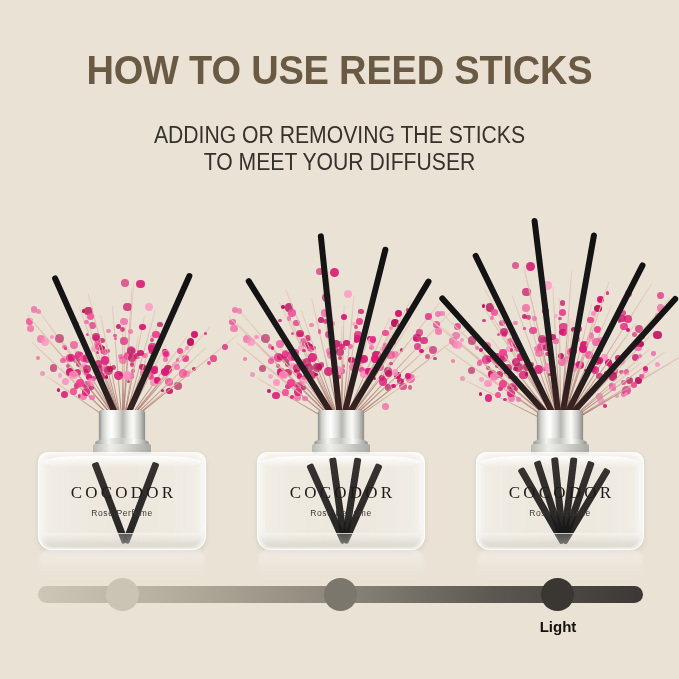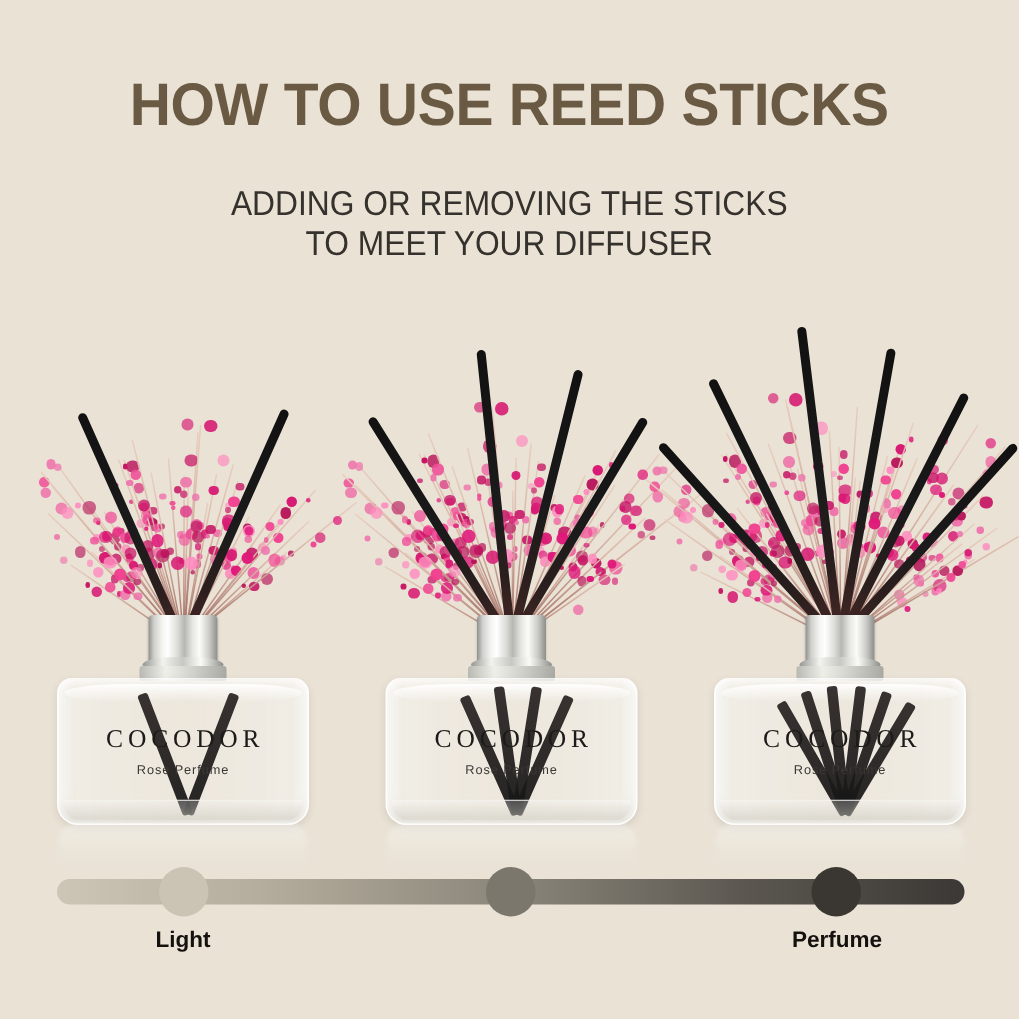--- a/index.html
+++ b/index.html
@@ -958,17 +958,16 @@
       </div>
     </div>
 
   </div>
 
   <div class="slider">
     <div class="bar"></div>
     <div class="dot dot1"></div>
     <div class="dot dot2"></div>
     <div class="dot dot3"></div>
-    <div class="tick tick1">Light</div>
-    <div class="tick tick3">Perfume</div>
+    <div class="tick tick3">Light</div>
   </div>
 
 </div>
 
 </body></html>

